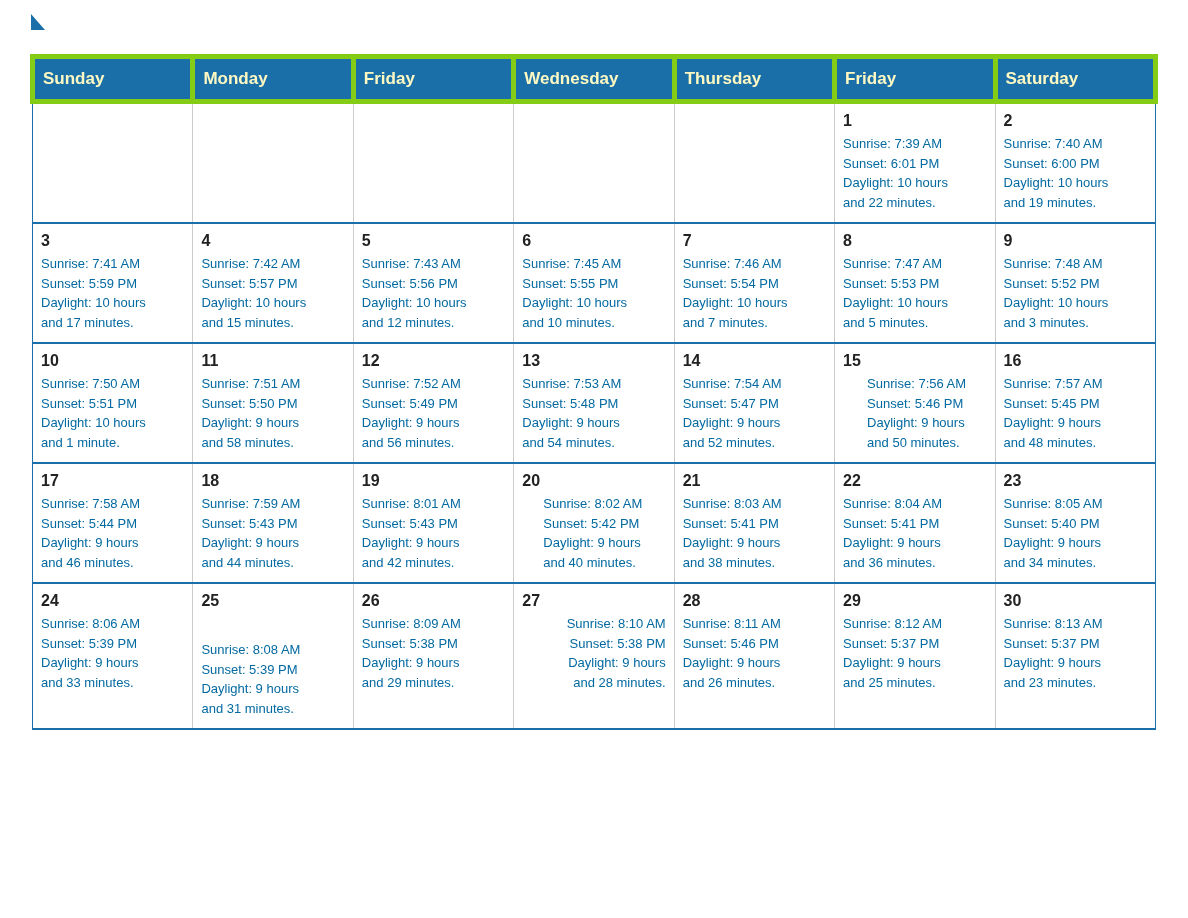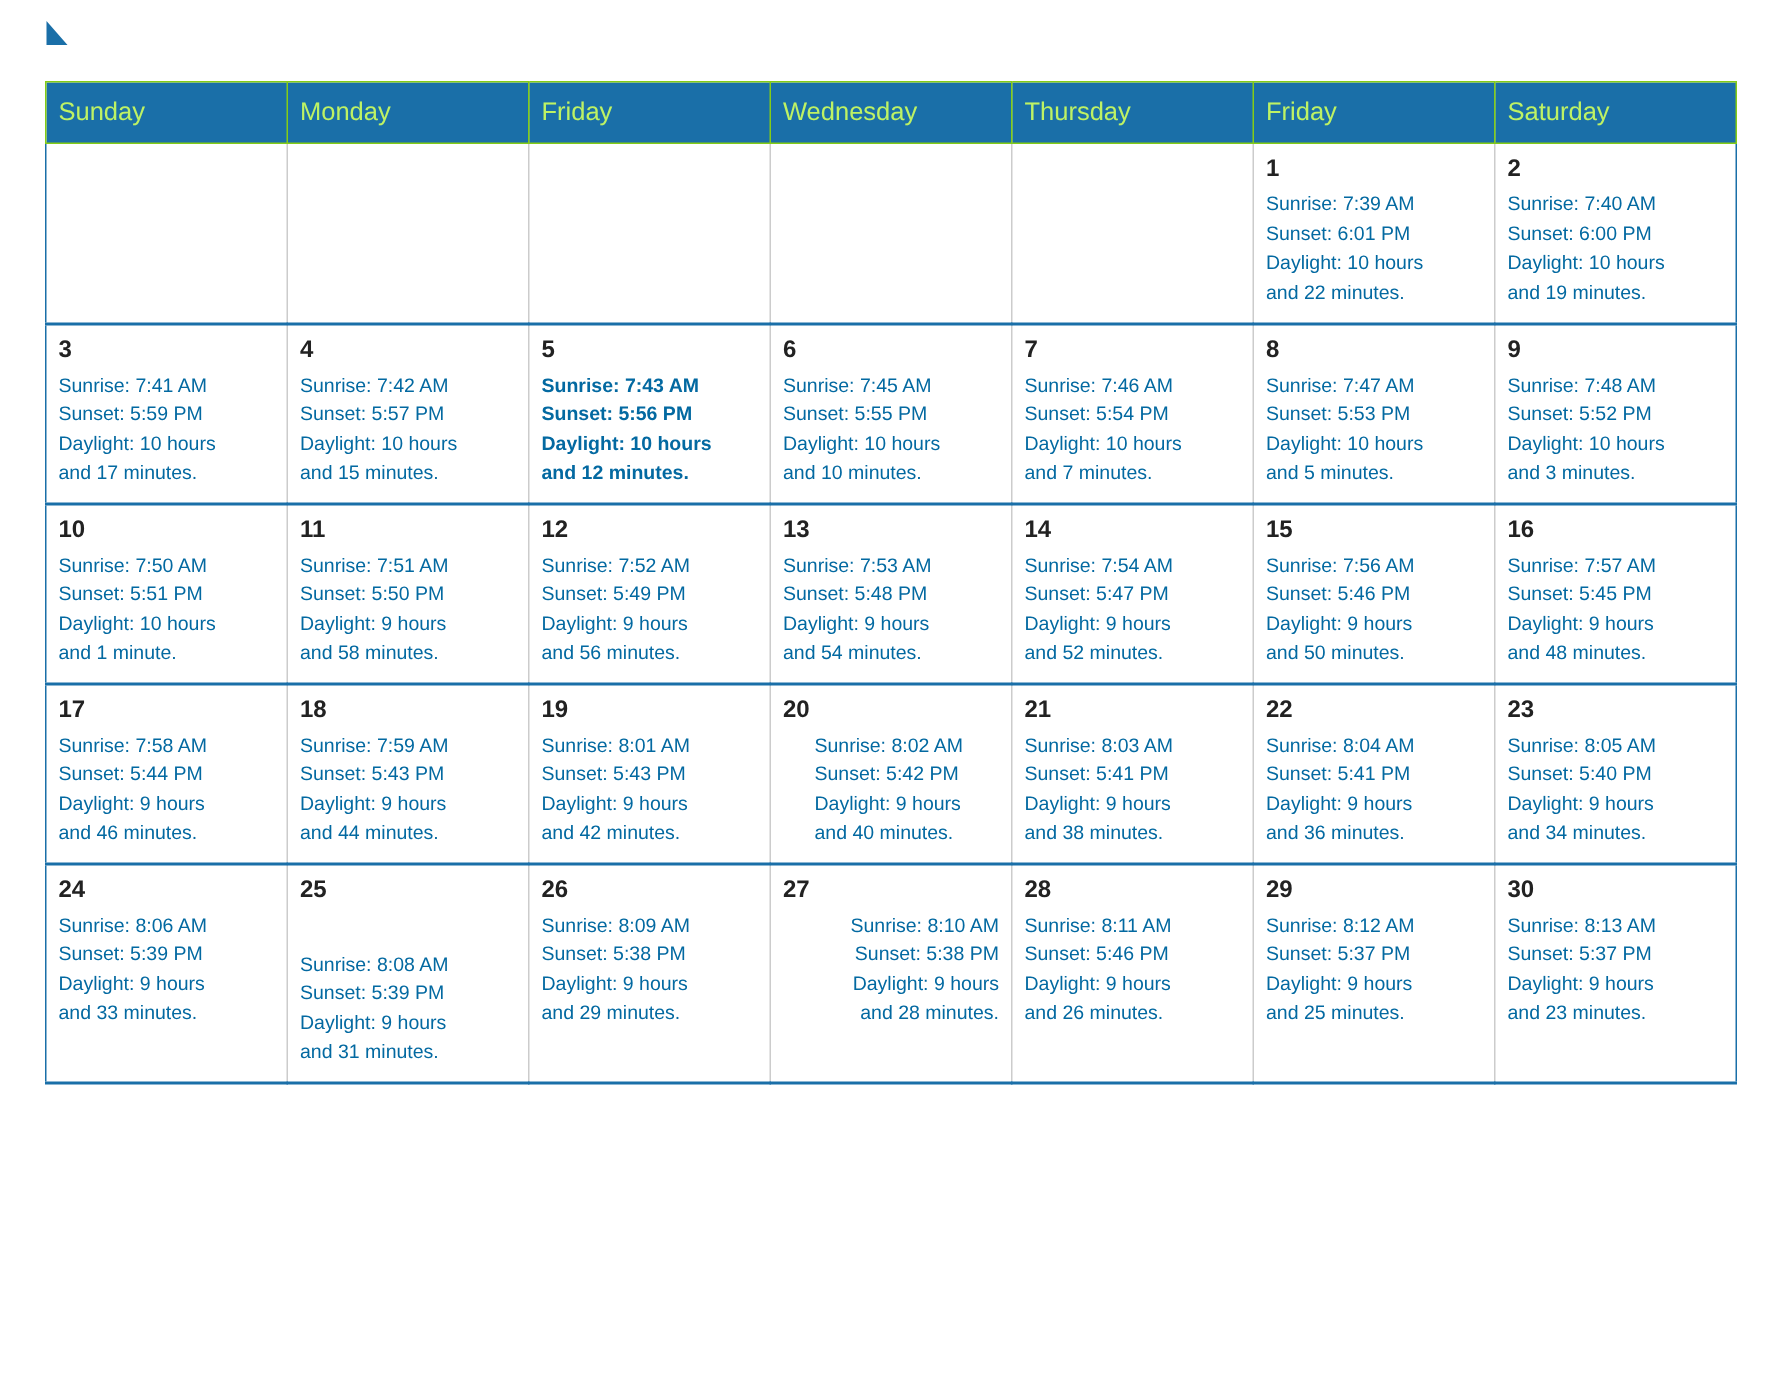--- a/index.html
+++ b/index.html
@@ -42,26 +42,26 @@
     }
     table {
       width: 100%;
       border-collapse: collapse;
       table-layout: fixed;
     }
     thead tr {
       background-color: #1a6fa8;
     }
     thead th {
-      color: #bef264;
+      color: #fef9c3;
       font-size: 17px;
-      font-weight: normal;
+      font-weight: bold;
       padding: 10px 8px;
       text-align: left;
-      border: 1px solid #84cc16;
+      border: 5px solid #84cc16;
     }
     tbody tr {
       border-bottom: 2px solid #1a6fa8;
     }
     tbody td {
       vertical-align: top;
       padding: 8px 8px 10px 8px;
       font-size: 13px;
       color: #333;
       border-left: 1px solid #ccc;
@@ -168,21 +168,21 @@
         </td>
         <td>
           <span class="day-num">4</span>
           <div class="day-info" style="white-space: pre-line;">Sunrise: 7:42 AM
 Sunset: 5:57 PM
 Daylight: 10 hours
 and 15 minutes.</div>
         </td>
         <td>
           <span class="day-num">5</span>
-          <div class="day-info" style="white-space: pre-line; font-weight: bold;">Sunrise: 7:43 AM
+          <div class="day-info" style="white-space: pre-line;">Sunrise: 7:43 AM
 Sunset: 5:56 PM
 Daylight: 10 hours
 and 12 minutes.</div>
         </td>
         <td>
           <span class="day-num">6</span>
           <div class="day-info" style="white-space: pre-line;">Sunrise: 7:45 AM
 Sunset: 5:55 PM
 Daylight: 10 hours
 and 10 minutes.</div>
@@ -240,21 +240,21 @@
         </td>
         <td>
           <span class="day-num">14</span>
           <div class="day-info" style="white-space: pre-line;">Sunrise: 7:54 AM
 Sunset: 5:47 PM
 Daylight: 9 hours
 and 52 minutes.</div>
         </td>
         <td>
           <span class="day-num">15</span>
-          <div class="day-info" style="white-space: pre-line;">Sunrise: 7:56 AM
+          <div class="day-info" style="white-space: pre-line; margin-left: 24px;">Sunrise: 7:56 AM
 Sunset: 5:46 PM
 Daylight: 9 hours
 and 50 minutes.</div>
         </td>
         <td>
           <span class="day-num">16</span>
           <div class="day-info" style="white-space: pre-line;">Sunrise: 7:57 AM
 Sunset: 5:45 PM
 Daylight: 9 hours
 and 48 minutes.</div>

